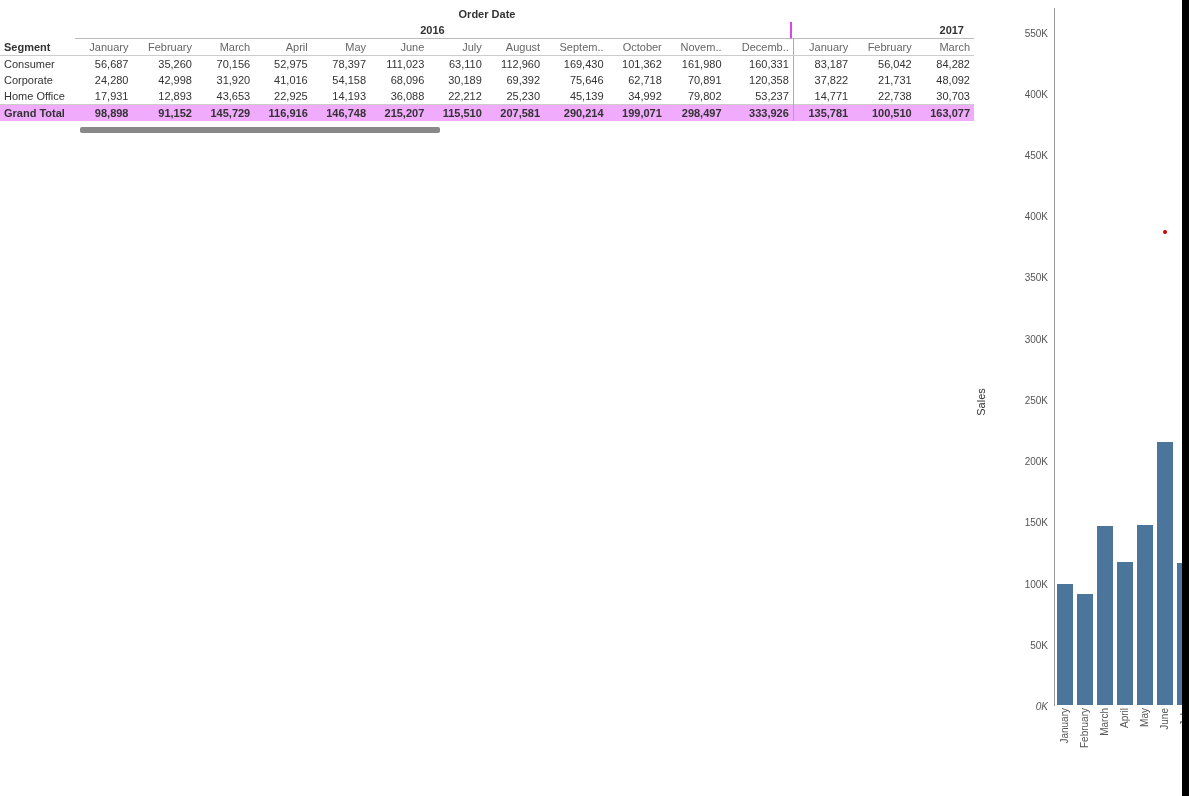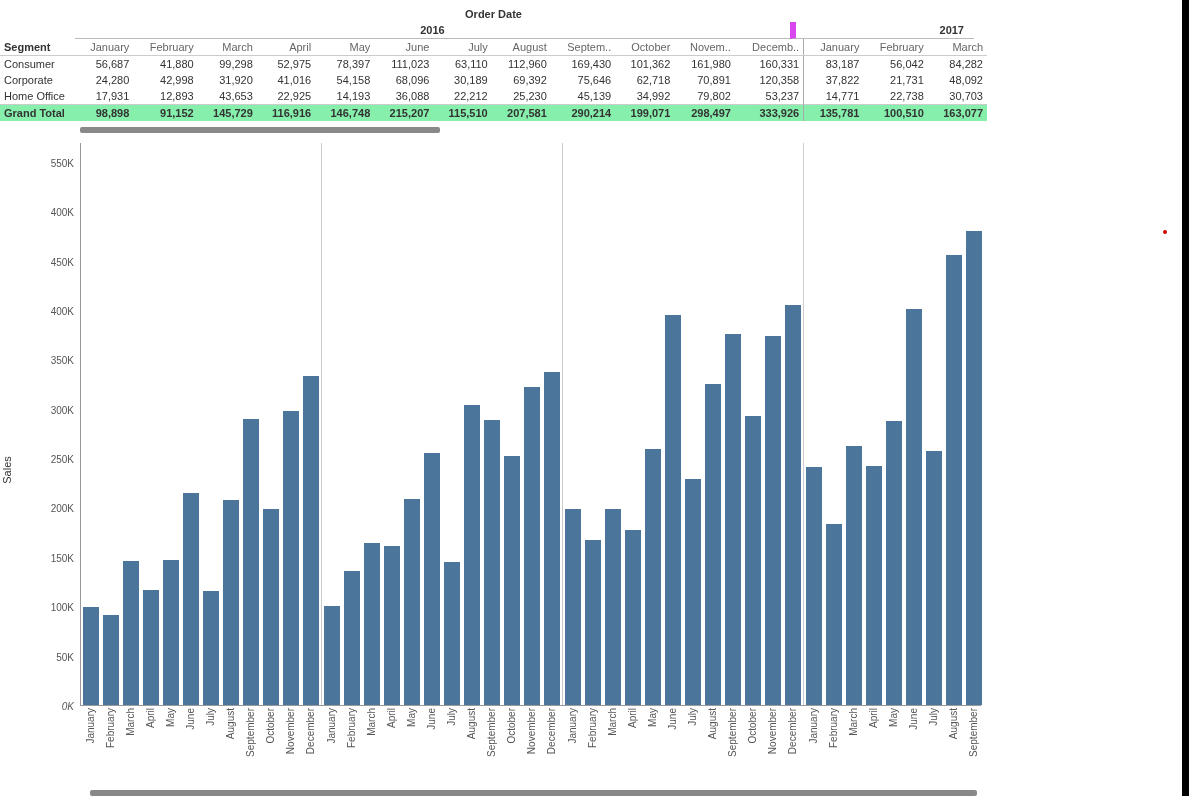--- a/index.html
+++ b/index.html
@@ -8,21 +8,21 @@
     font-size: 11px;
     color: #333;
     background: #fff;
     width: 1189px;
     height: 796px;
     overflow: hidden;
     position: relative;
   }
   .container {
     display: flex;
-    flex-direction: column;
+    flex-direction: row;
     width: 987px;
     height: 796px;
     position: relative;
   }
   .black-bar {
     position: absolute;
     right: 0;
     top: 0;
     width: 7px;
     height: 796px;
@@ -52,21 +52,21 @@
   .year-2016 {
     flex: 0 0 715px;
     text-align: center;
     padding: 2px 0;
     border-bottom: 1px solid #bbb;
   }
   .year-2017 {
     flex: 0 0 184px;
     text-align: right;
     padding: 2px 10px 2px 0;
-    border-left: 6px solid #d946ef;
+    border-left: 2px solid #d946ef;
     border-bottom: 1px solid #bbb;
   }
   table.data-table {
     border-collapse: collapse;
     width: 100%;
   }
   table.data-table th, table.data-table td {
     text-align: right;
     padding: 2px 4px;
     font-size: 11px;
@@ -82,21 +82,21 @@
   table.data-table thead th {
     color: #666;
     border-bottom: 1px solid #ccc;
   }
   table.data-table thead th.seg {
     font-weight: bold;
     color:#333;
   }
   table.data-table tr.grand td, table.data-table tr.grand th {
     font-weight: bold;
-    background: #86efac;
+    background: #f0abfc;
     border-top: 1px solid #ccc;
   }
   .year-sep {
     border-left: 1px solid #aaa !important;
   }
   .table-hscroll {
     height: 6px;
     width: 360px;
     margin: 6px 0 0 80px;
     background: #888;
@@ -242,22 +242,22 @@
             <th>Decemb..</th>
             <th class="year-sep">January</th>
             <th>February</th>
             <th>March</th>
           </tr>
         </thead>
       <tbody id="table-body">
           <tr>
             <th class="seg">Consumer</th>
             <td>56,687</td>
-            <td>41,880</td>
-            <td>99,298</td>
+            <td>35,260</td>
+            <td>70,156</td>
             <td>52,975</td>
             <td>78,397</td>
             <td>111,023</td>
             <td>63,110</td>
             <td>112,960</td>
             <td>169,430</td>
             <td>101,362</td>
             <td>161,980</td>
             <td>160,331</td>
             <td class="year-sep">83,187</td>

